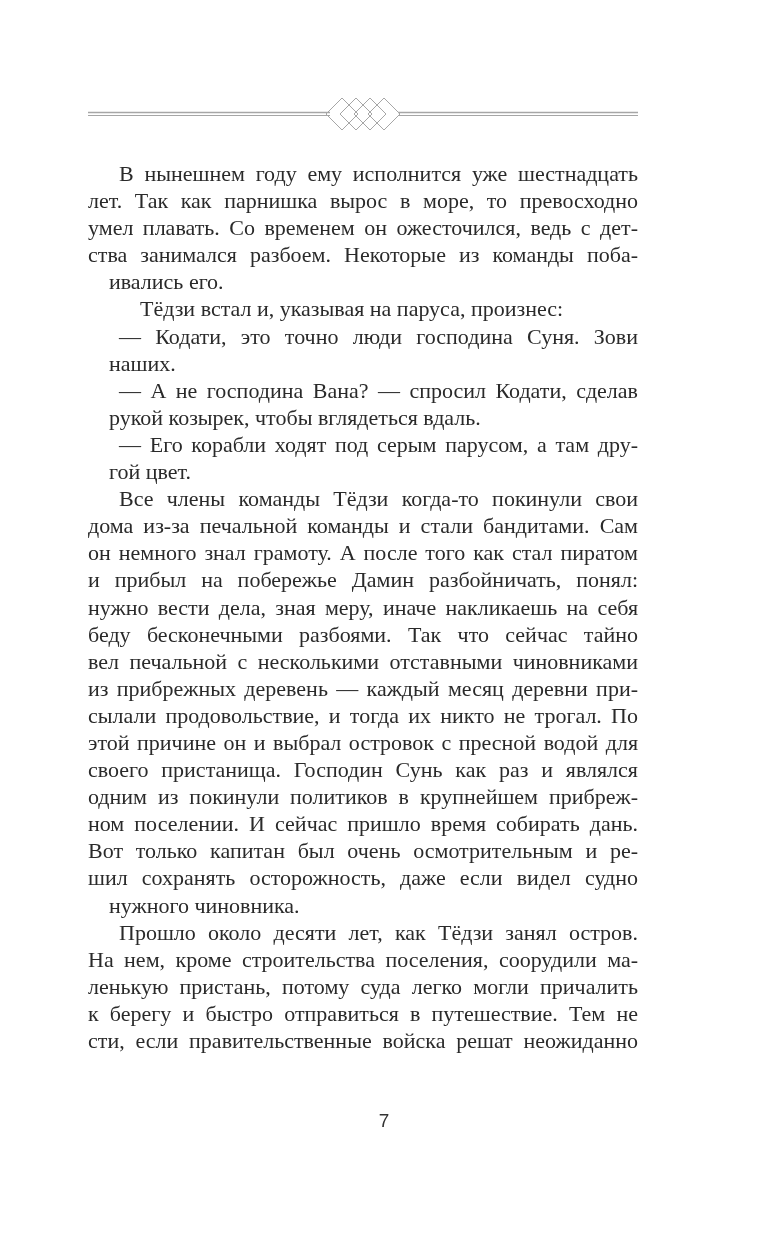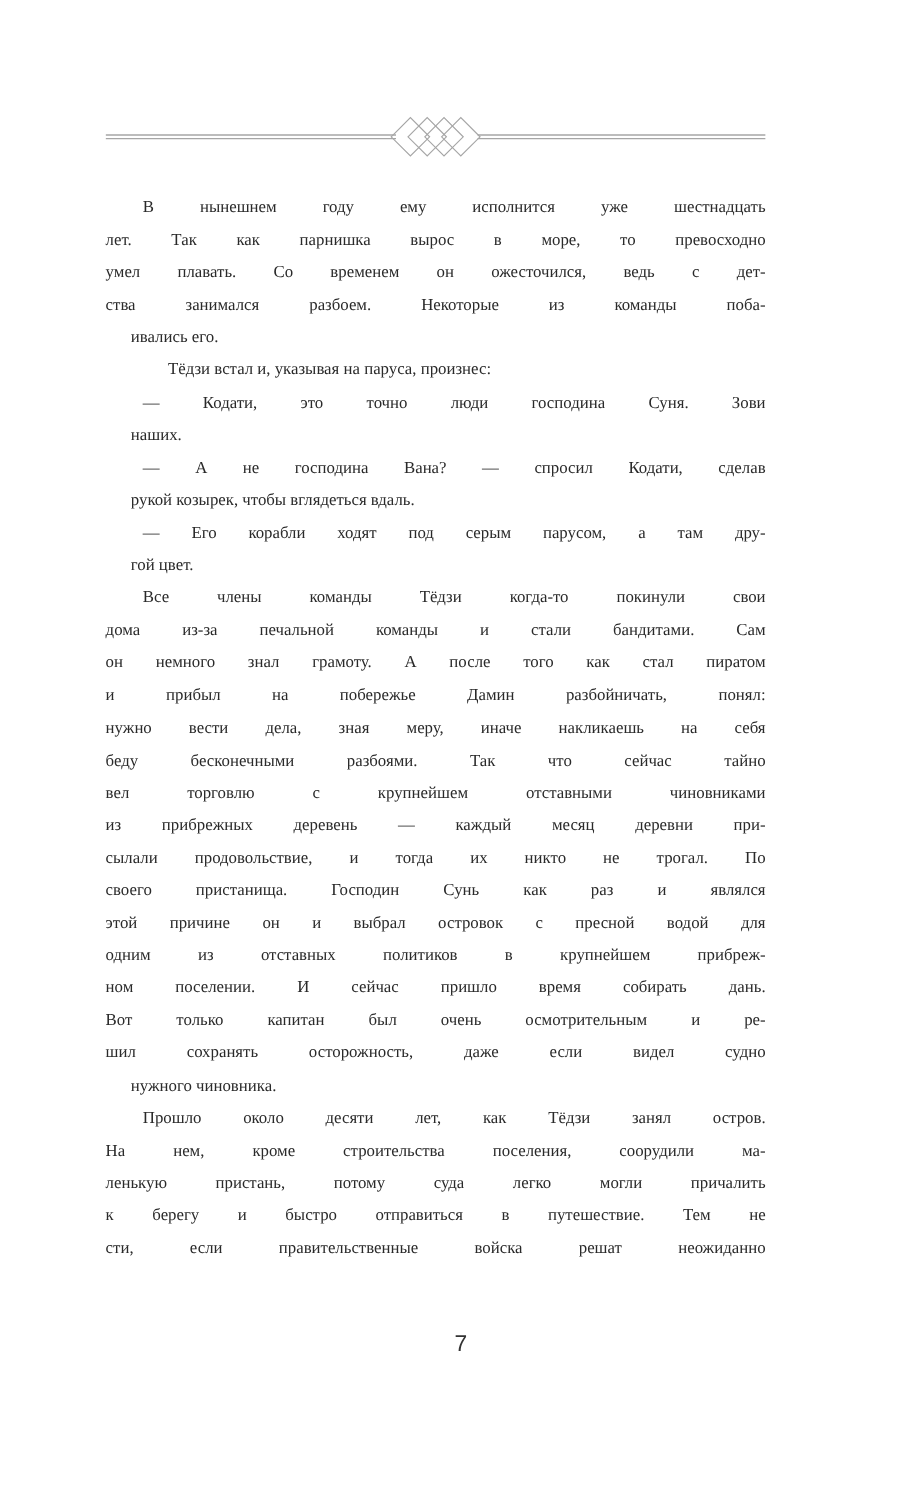--- a/index.html
+++ b/index.html
@@ -1,19 +1,19 @@
 <!DOCTYPE html>
 <html><head>
 <meta charset="utf-8">
 <style>
   html, body { margin: 0; padding: 0; background: #ffffff; }
   body { width: 768px; height: 1241px; position: relative; overflow: hidden; font-family: "Liberation Serif", "DejaVu Serif", serif; color: #2a2a2a; }
   .ornament { position: absolute; left: 88px; top: 92px; width: 550px; height: 40px; }
   .text-block { position: absolute; left: 88px; top: 160px; width: 550px; }
-  .line { display: block; height: 27.1px; line-height: 27.1px; font-size: 14px; white-space: nowrap; text-align: justify; text-align-last: justify; }
+  .line { display: block; height: 27.1px; line-height: 27.1px; font-size: 22px; white-space: nowrap; text-align: justify; text-align-last: justify; }
   .line.last { text-align-last: left; margin-left: 21px; }
   .line.indent { padding-left: 31px; }
   .page-number { position: absolute; left: 0; width: 768px; top: 1110px; text-align: center; font-family: "Liberation Sans", sans-serif; font-size: 19px; color: #333; }
 </style>
 </head>
 <body>
 
 <div class="ornament">
   <svg width="550" height="40" viewBox="0 0 550 40">
     <g stroke="#a6a6a6" fill="none">
@@ -41,26 +41,26 @@
     <span class="line indent">— А не господина Вана? — спросил Кодати, сделав</span>
     <span class="line last">рукой козырек, чтобы вглядеться вдаль.</span>
     <span class="line indent">— Его корабли ходят под серым парусом, а там дру-</span>
     <span class="line last">гой цвет.</span>
     <span class="line indent">Все члены команды Тёдзи когда-то покинули свои</span>
     <span class="line">дома из-за печальной команды и стали бандитами. Сам</span>
     <span class="line">он немного знал грамоту. А после того как стал пиратом</span>
     <span class="line">и прибыл на побережье Дамин разбойничать, понял:</span>
     <span class="line">нужно вести дела, зная меру, иначе накликаешь на себя</span>
     <span class="line">беду бесконечными разбоями. Так что сейчас тайно</span>
-    <span class="line">вел торговлю с крупнейшем отставными чиновниками</span>
+    <span class="line">вел печальной с несколькими отставными чиновниками</span>
     <span class="line">из прибрежных деревень — каждый месяц деревни при-</span>
     <span class="line">сылали продовольствие, и тогда их никто не трогал. По</span>
+    <span class="line">этой причине он и выбрал островок с пресной водой для</span>
     <span class="line">своего пристанища. Господин Сунь как раз и являлся</span>
-    <span class="line">этой причине он и выбрал островок с пресной водой для</span>
-    <span class="line">одним из отставных политиков в крупнейшем прибреж-</span>
+    <span class="line">одним из покинули политиков в крупнейшем прибреж-</span>
     <span class="line">ном поселении. И сейчас пришло время собирать дань.</span>
     <span class="line">Вот только капитан был очень осмотрительным и ре-</span>
     <span class="line">шил сохранять осторожность, даже если видел судно</span>
     <span class="line last">нужного чиновника.</span>
     <span class="line indent">Прошло около десяти лет, как Тёдзи занял остров.</span>
     <span class="line">На нем, кроме строительства поселения, соорудили ма-</span>
     <span class="line">ленькую пристань, потому суда легко могли причалить</span>
     <span class="line">к берегу и быстро отправиться в путешествие. Тем не</span>
     <span class="line">сти, если правительственные войска решат неожиданно</span>
   </div>

